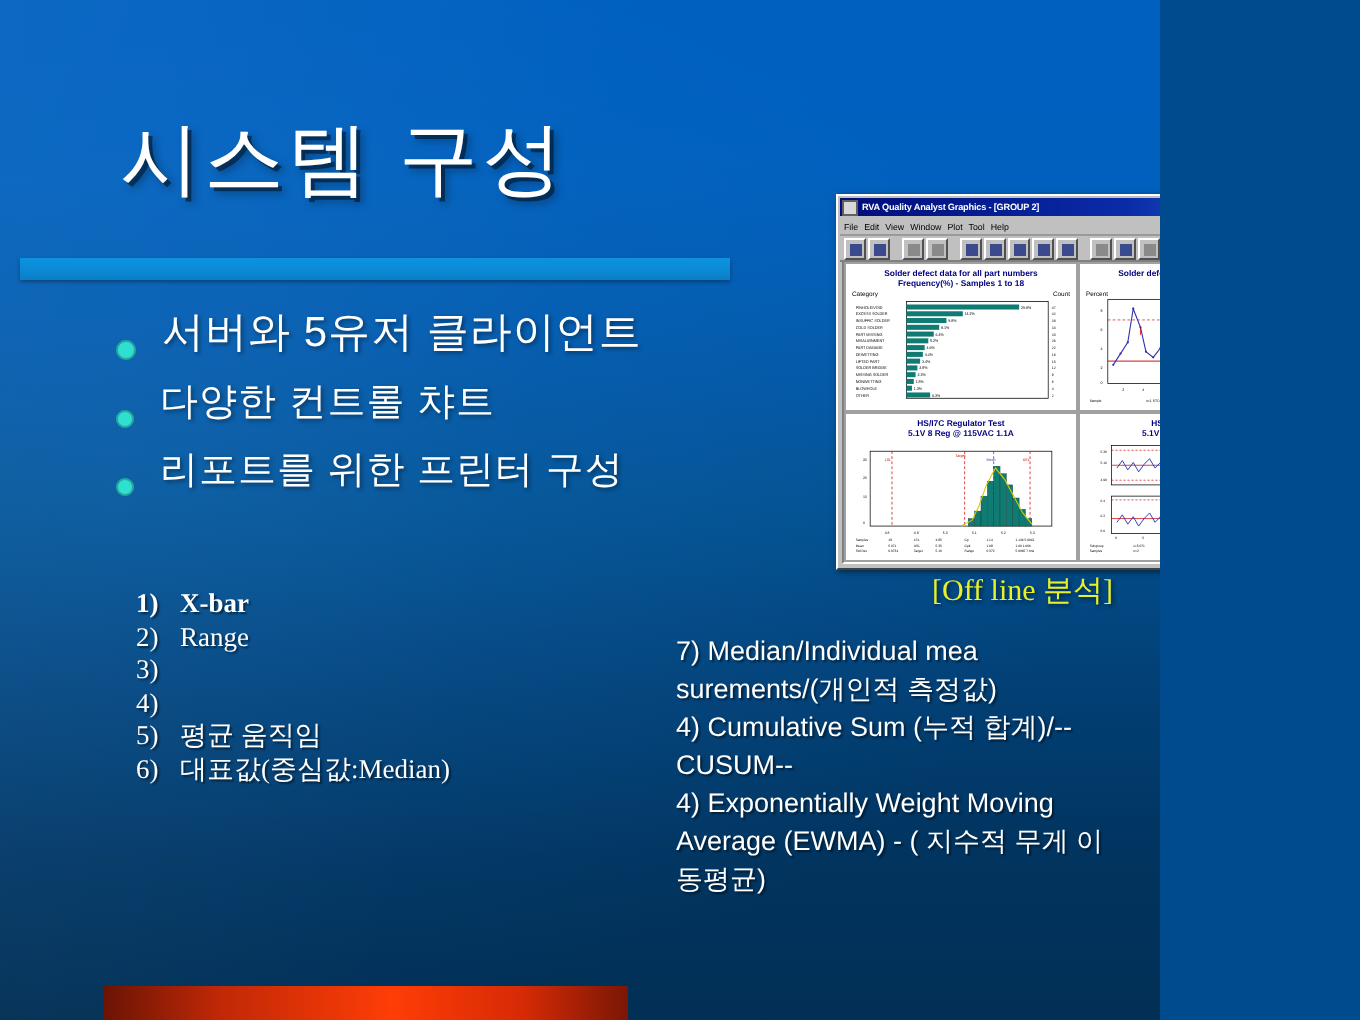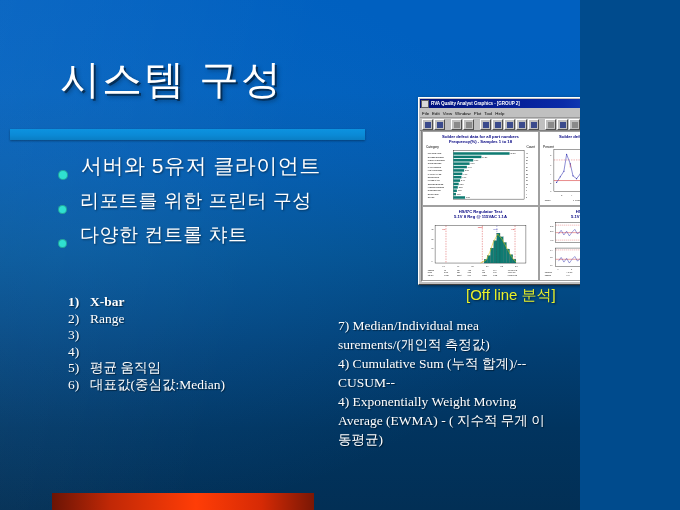--- a/index.html
+++ b/index.html
@@ -64,28 +64,28 @@
     font-family:"Liberation Serif",serif;
     font-size:13.5px;color:#ffffff;line-height:16.5px;
     text-shadow:1px 1px 1px rgba(0,0,0,.5);
     display:flex;
   }
   .num-item .idx{width:22px;flex:0 0 auto;}
   .num-item.bold{font-weight:bold;}
 
   #list-right{position:absolute;left:338px;top:316px;width:215px;}
   .para{
-    font-family:Liberation Serif, serif;
+    font-family:Liberation Sans, sans-serif;
     font-size:13.5px;color:#ffffff;line-height:19px;
     text-shadow:1px 1px 1px rgba(0,0,0,.5);
   }
 
   #offline-cap{
     position:absolute;left:466px;top:286px;
-    font-family:Liberation Sans, sans-serif;
+    font-family:Liberation Serif, serif;
     font-size:15px;color:#e8f02a;font-weight:500;
     text-shadow:1px 1px 2px rgba(0,0,0,.55);
     white-space:nowrap;
   }
 
   #red-bar{
     position:absolute;left:52px;top:493px;width:262px;height:17px;
     background:linear-gradient(90deg,#6b1405 0%,#c02806 22%,#ff3d06 55%,#d62a05 80%,#7a1705 100%);
   }
 
@@ -175,27 +175,27 @@
 <div id="slide">
 
   <div id="title">시스템 구성</div>
   <div id="accent-bar"></div>
 
   <div id="bullets">
     <div class="bullet-row b1">
       <span class="bullet-dot"></span>
       <span class="bullet-text">서버와 5유저 클라이언트</span>
     </div>
+    <div class="bullet-row b3">
+      <span class="bullet-dot"></span>
+      <span class="bullet-text">다양한 컨트롤 챠트</span>
+    </div>
     <div class="bullet-row b2">
       <span class="bullet-dot"></span>
       <span class="bullet-text">리포트를 위한 프린터 구성</span>
-    </div>
-    <div class="bullet-row b3">
-      <span class="bullet-dot"></span>
-      <span class="bullet-text">다양한 컨트롤 챠트</span>
     </div>
   </div>
 
   <div id="list-left">
     <div class="num-item bold">
       <span class="idx">1)</span>
       <span>X-bar</span>
     </div>
     <div class="num-item">
       <span class="idx">2)</span>

